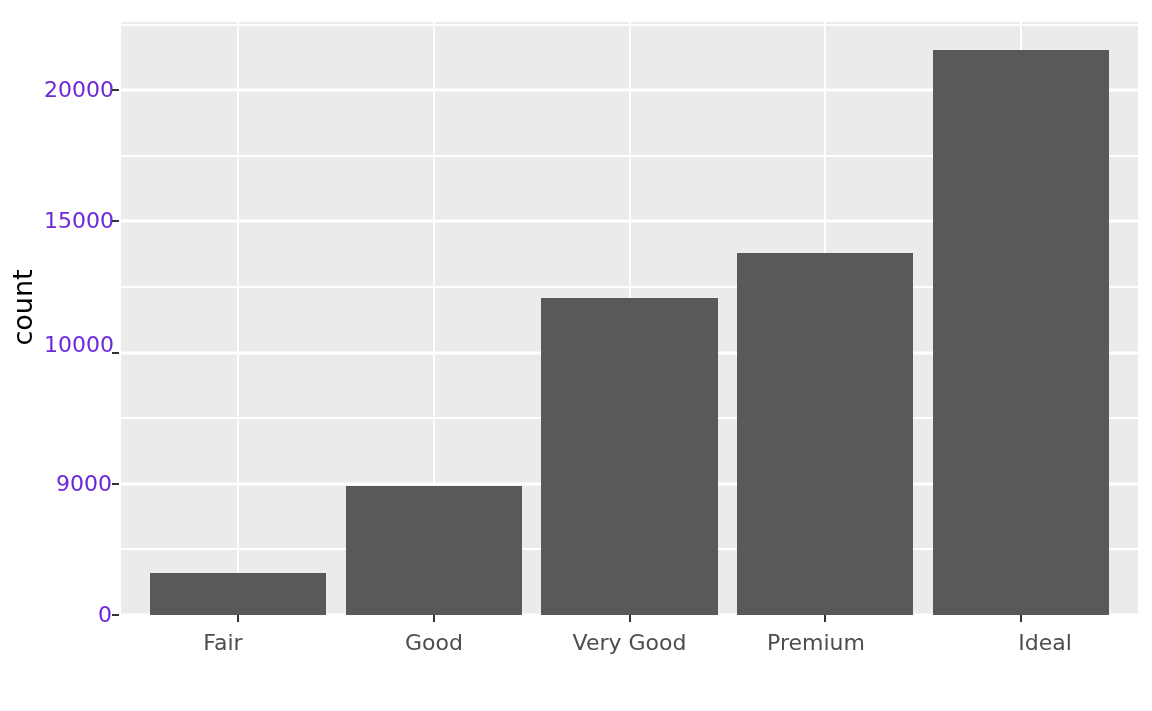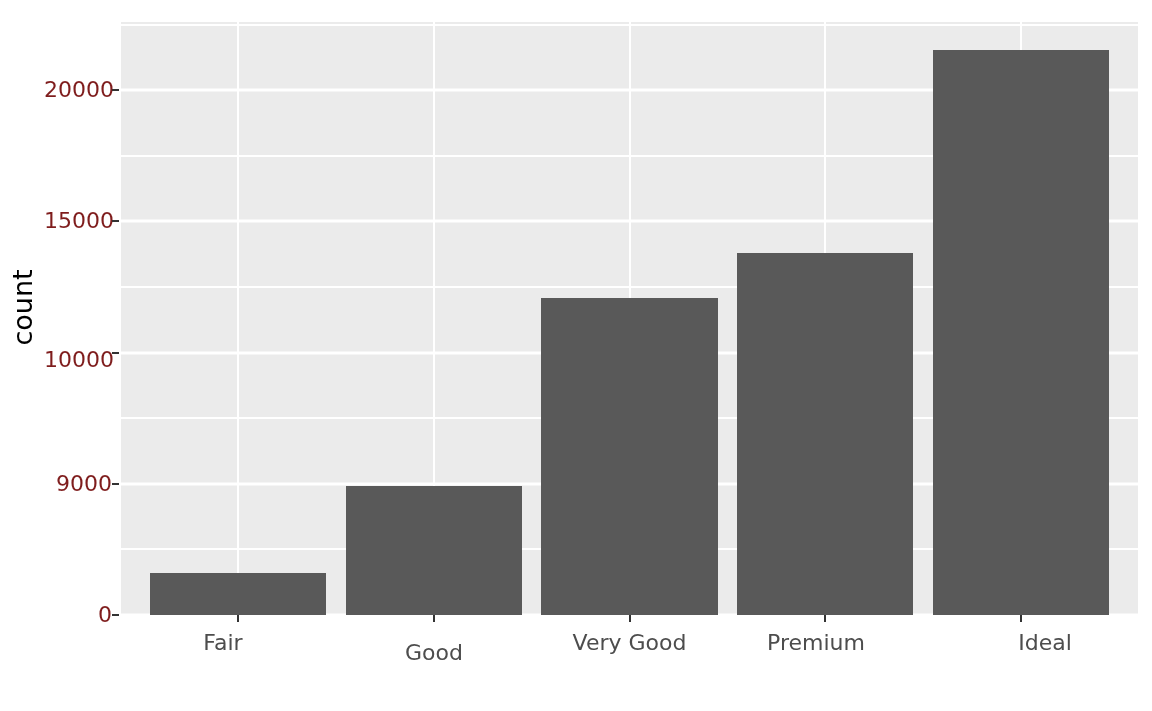--- a/index.html
+++ b/index.html
@@ -53,21 +53,21 @@
     font-size: 27px;
     line-height: 1;
   }
 
   
   .y-tick-label {
     position: absolute;
     right: 0;
     width: 100%;
     text-align: right;
-    color: #7f1d1d;
+    color: #6d28d9;
     font-size: 22px;
     line-height: 1;
     transform: translateY(-50%);
     white-space: nowrap;
   }
   .y-ticks-area {
     position: absolute;
     left: 44px;
     top: 0;
     width: 68px;
@@ -146,21 +146,21 @@
 
 <div id="chart-root">
 
   <div class="y-axis-title">
     <span>count</span>
   </div>
 
   <div class="y-ticks-area" id="y-ticks-area">
       <div class="y-tick-label" style="top: 615px;">0</div>
       <div class="y-tick-label" style="top: 483.805px;">9000</div>
-      <div class="y-tick-label" style="top: 360px; margin-left: 33px;">10000</div>
+      <div class="y-tick-label" style="top: 345px; margin-left: 33px;">10000</div>
       <div class="y-tick-label" style="top: 221.416px;">15000</div>
       <div class="y-tick-label" style="top: 90.2212px;">20000</div>
     </div>
   <div id="y-tick-marks">
       <div class="y-tick-mark" style="top: 615px;"></div>
       <div class="y-tick-mark" style="top: 483.805px;"></div>
       <div class="y-tick-mark" style="top: 352.611px;"></div>
       <div class="y-tick-mark" style="top: 221.416px;"></div>
       <div class="y-tick-mark" style="top: 90.2212px;"></div>
     </div>
@@ -194,20 +194,20 @@
 
   <div id="x-tick-marks">
       <div class="x-tick-mark" style="left: 238.346px;"></div>
       <div class="x-tick-mark" style="left: 433.923px;"></div>
       <div class="x-tick-mark" style="left: 629.5px;"></div>
       <div class="x-tick-mark" style="left: 825.077px;"></div>
       <div class="x-tick-mark" style="left: 1020.65px;"></div>
     </div>
   <div id="x-tick-labels">
       <div class="x-tick-label" style="left: 223px;">Fair</div>
-      <div class="x-tick-label" style="left: 433.923px; margin-top: 10px;">Good</div>
+      <div class="x-tick-label" style="left: 433.923px;">Good</div>
       <div class="x-tick-label" style="left: 629.5px;">Very Good</div>
       <div class="x-tick-label" style="left: 816px;">Premium</div>
       <div class="x-tick-label" style="left: 1045px;">Ideal</div>
     </div>
 
 
 </div>
 
 </body></html>

